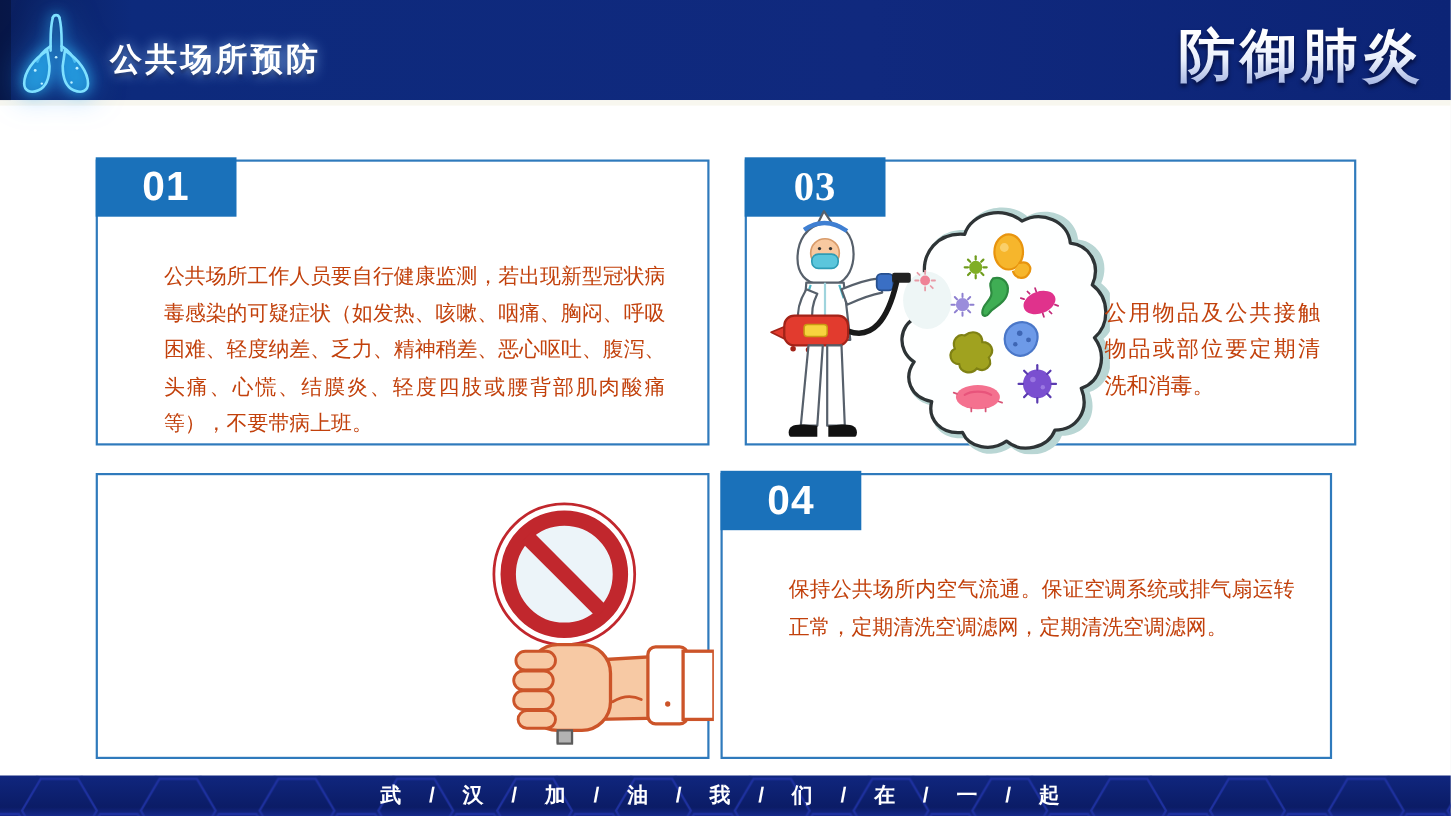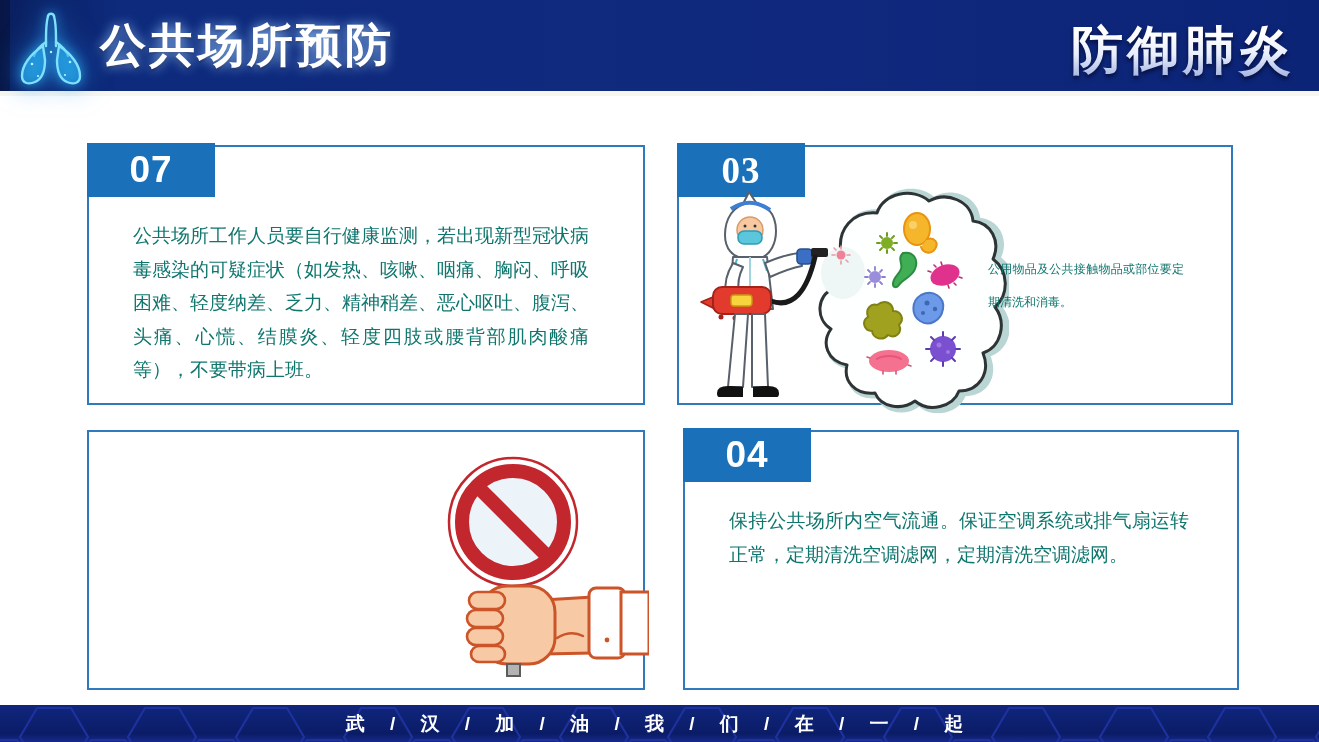--- a/index.html
+++ b/index.html
@@ -6,41 +6,41 @@
   .slide{position:relative;width:1319px;height:742px;background:#ffffff;overflow:hidden;
          font-family:"Liberation Sans","DejaVu Sans",sans-serif;}
 
   
   .header{position:absolute;left:0;top:0;width:1319px;height:96px;
           background:linear-gradient(90deg,#0a1f5e 0px,#0d2a7c 120px,#10297e 60%,#0c2476 100%);
           border-bottom:5px solid #f8f7ef;box-sizing:border-box;}
   .header:before{content:"";position:absolute;left:0;top:0;width:10px;height:100%;background:rgba(0,0,10,.28);}
   .lung-wrap{position:absolute;left:10px;top:8px;width:82px;height:82px;}
   .lung-wrap svg{filter:drop-shadow(0 0 6px #2fb9f0) drop-shadow(0 0 14px rgba(40,150,255,.7));}
-  .page-title{position:absolute;left:100px;top:15px;font-size:46px;font-weight:bold;color:#ffffff;
+  .page-title{position:absolute;left:100px;top:35px;font-size:29px;font-weight:bold;color:#ffffff;
               letter-spacing:3px;text-shadow:0 0 12px rgba(150,200,255,.95),0 2px 3px rgba(0,0,30,.55);}
   .brand-title{position:absolute;right:24px;top:16px;font-family:"Liberation Serif","DejaVu Serif",serif;
                font-size:52px;font-weight:bold;letter-spacing:4px;
                background:linear-gradient(180deg,#ffffff 25%,#e8eefc 55%,#96a8dc 95%);
                -webkit-background-clip:text;background-clip:text;color:transparent;
                filter:drop-shadow(0 3px 2px rgba(0,0,25,.6));}
 
   
   .card{position:absolute;background:#ffffff;border:2px solid #2f7abc;box-sizing:border-box;}
   .card-1{left:87px;top:145px;width:558px;height:260px;}
   .card-2{left:87px;top:430px;width:558px;height:260px;}
   .card-3{left:677px;top:145px;width:556px;height:260px;font-family:Liberation Serif, serif;}
-  .card-4{left:683px;top:430px;width:556px;height:260px;}
+  .card-4{left:655px;top:430px;width:556px;height:260px;}
   .badge{position:absolute;top:-4px;left:-2px;width:128px;height:54px;background:#1a71ba;
          color:#ffffff;font-size:37px;font-weight:800;display:flex;align-items:center;justify-content:center;
          letter-spacing:1px;}
-  .body-text{position:absolute;margin:0;color:#0f766e;font-size:19px;line-height:33.5px;text-align:justify;}
+  .body-text{position:absolute;margin:16px;color:#c2410c;font-size:19px;line-height:33.5px;text-align:justify;}
   .card-1 .body-text{left:44px;top:72px;width:456px;}
   .card-2 .body-text{left:44px;top:86px;width:242px;}
-  .card-3 .body-text{left:309px;top:106px;width:196px;font-size:12px;line-height:33px;}
+  .card-3 .body-text{left:309px;top:106px;width:196px;font-size:20px;line-height:33px;}
   .card-4 .body-text{left:44px;top:72px;width:460px;}
 
   .illu-sign{position:absolute;left:328px;top:8px;width:232px;height:248px;}
   .illu-spray{position:absolute;left:12px;top:40px;width:318px;height:226px;}
 
   
   .footer{position:absolute;left:0;top:705px;width:1319px;height:37px;
           background:linear-gradient(180deg,#10267e 0%,#0b1c66 78%,#16298c 100%);}
   .footer .hexes{position:absolute;inset:0;width:100%;height:100%;}
   .slogan{position:absolute;left:0;top:0;width:100%;height:37px;line-height:38px;text-align:center;
@@ -70,21 +70,21 @@
             <circle cx="55" cy="67" r="1.1"></circle>
           <circle cx="41" cy="44" r="1.2"></circle>
         </g>
       </svg>
     </div>
     <div class="page-title">公共场所预防</div>
     <div class="brand-title">防御肺炎</div>
   </header>
 
   <section class="card card-1">
-    <div class="badge">07</div>
+    <div class="badge">01</div>
     <p class="body-text">公共场所工作人员要自行健康监测，若出现新型冠状病毒感染的可疑症状（如发热、咳嗽、咽痛、胸闷、呼吸困难、轻度纳差、乏力、精神稍差、恶心呕吐、腹泻、头痛、心慌、结膜炎、轻度四肢或腰背部肌肉酸痛等），不要带病上班。</p>
   </section>
 
   <section class="card card-2">
     <div class="illu-sign">
       <svg width="232" height="248" viewBox="0 0 232 248">
 
         <rect x="90" y="135" width="13" height="100" fill="#b3b3b3" stroke="#5c5c5c" stroke-width="2"></rect>
 
         <circle cx="96" cy="82" r="64" fill="#ffffff" stroke="#c1272d" stroke-width="2.5"></circle>

